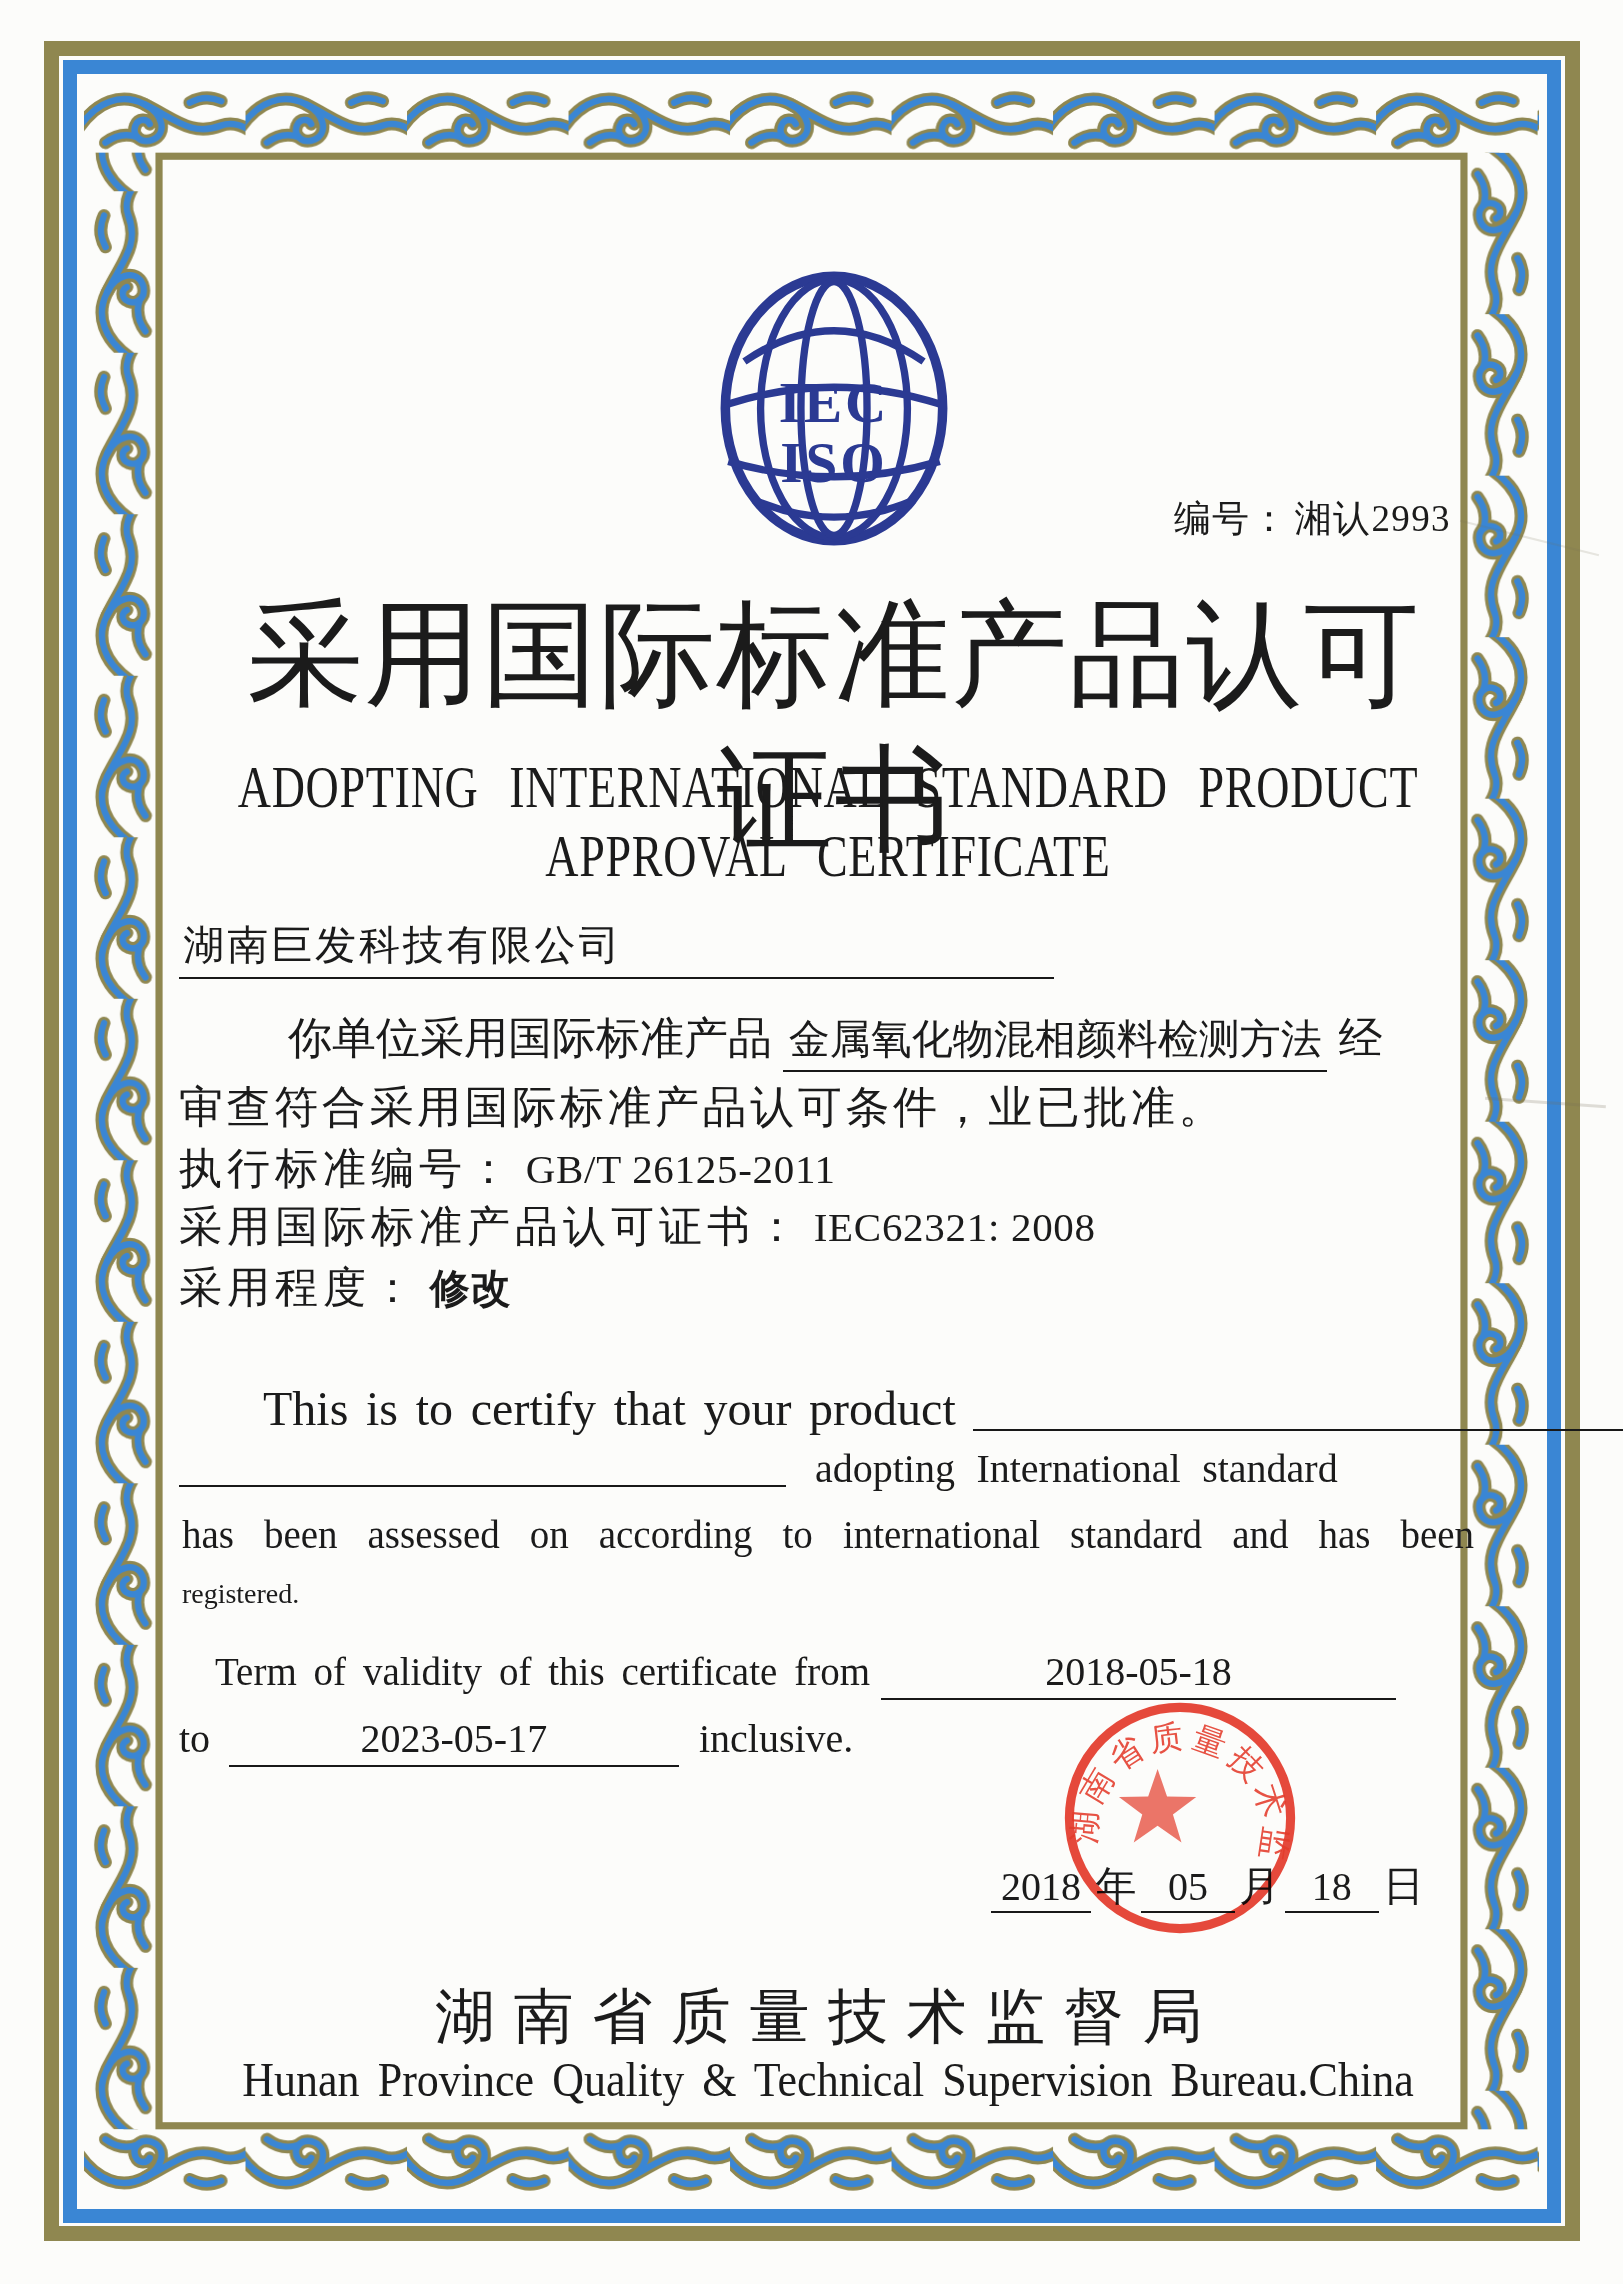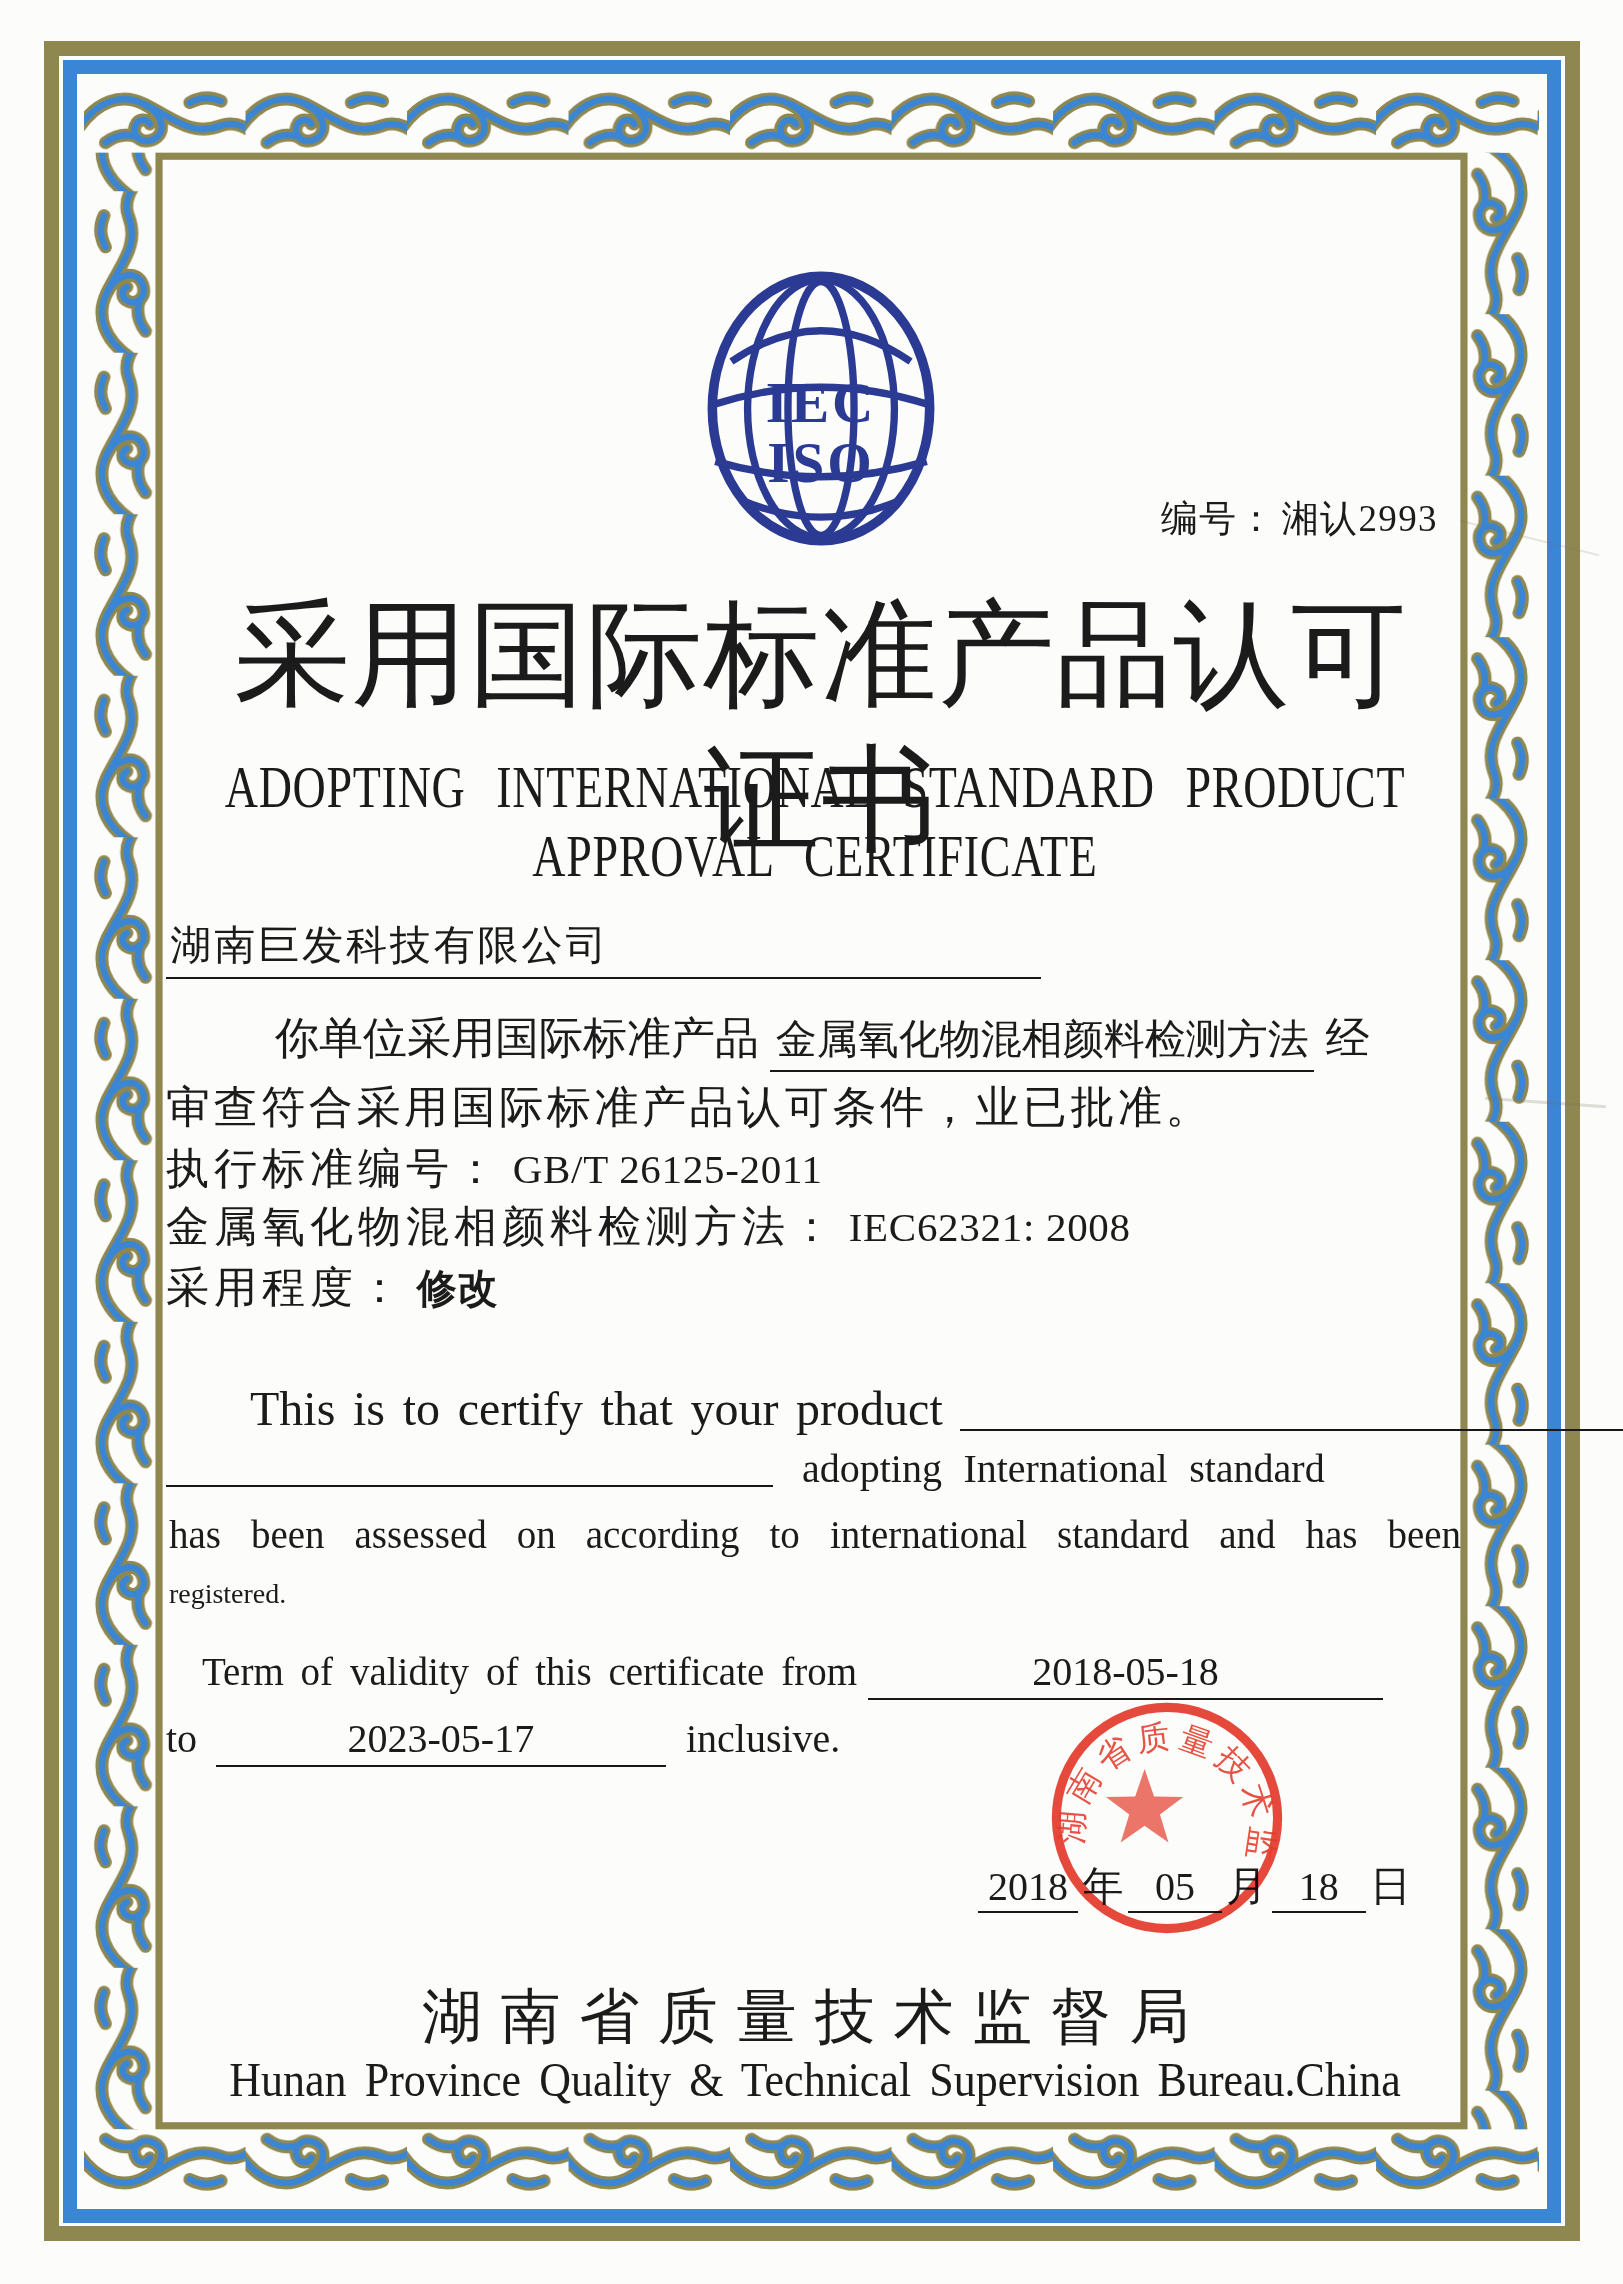--- a/index.html
+++ b/index.html
@@ -10,21 +10,21 @@
     color:#1b1b1b;
   }
   .sheet{position:absolute;inset:0;background:#fcfcfa;}
   
   .band-olive{position:absolute;left:44px;top:41px;right:44px;bottom:43px;
     border:15.7px solid #8f8750;}
   .band-blue{position:absolute;left:63px;top:60px;right:63px;bottom:61px;
     border:14.3px solid #3a86d4;}
   .border-svg{position:absolute;left:84px;top:81px;}
   
-  .content{position:absolute;left:166px;top:160px;width:1298px;height:1962px;}
+  .content{position:absolute;left:179px;top:160px;width:1298px;height:1962px;}
   .line{position:absolute;left:0;right:0;white-space:nowrap;}
   .cn{font-family:"Liberation Serif", serif;}
   .en{font-family:"Liberation Serif", serif;font-size:40px;}
   
   .logo-wrap{position:absolute;left:537px;top:109px;width:236px;height:279px;}
   
   .cert-no{position:absolute;top:334px;right:26px;font-size:37px;letter-spacing:1.4px;}
   .cert-no .val{margin-left:5.7px;}
   
   .title-cn{position:absolute;top:423px;left:0;right:0;text-align:center;
@@ -164,21 +164,21 @@
     <span class="u-prod">金属氧化物混相颜料检测方法</span>
     <span>经</span>
   </div>
   <div class="line body2 cn">审查符合采用国际标准产品认可条件，业已批准。</div>
 
   <div class="line kvline std cn">
     <span class="lab">执行标准编号：</span>
     <span class="val">GB/T 26125-2011</span>
   </div>
   <div class="line kvline intl cn">
-    <span class="lab">金属氧化物混相颜料检测方法：</span>
+    <span class="lab">采用国际标准产品认可证书：</span>
     <span class="val">IEC62321: 2008</span>
   </div>
   <div class="line kvline degree cn">
     <span class="lab">采用程度：</span>
     <span class="val">修改</span>
   </div>
 
 
   <div class="line en certify">
     <span>This is to certify that your product</span>

